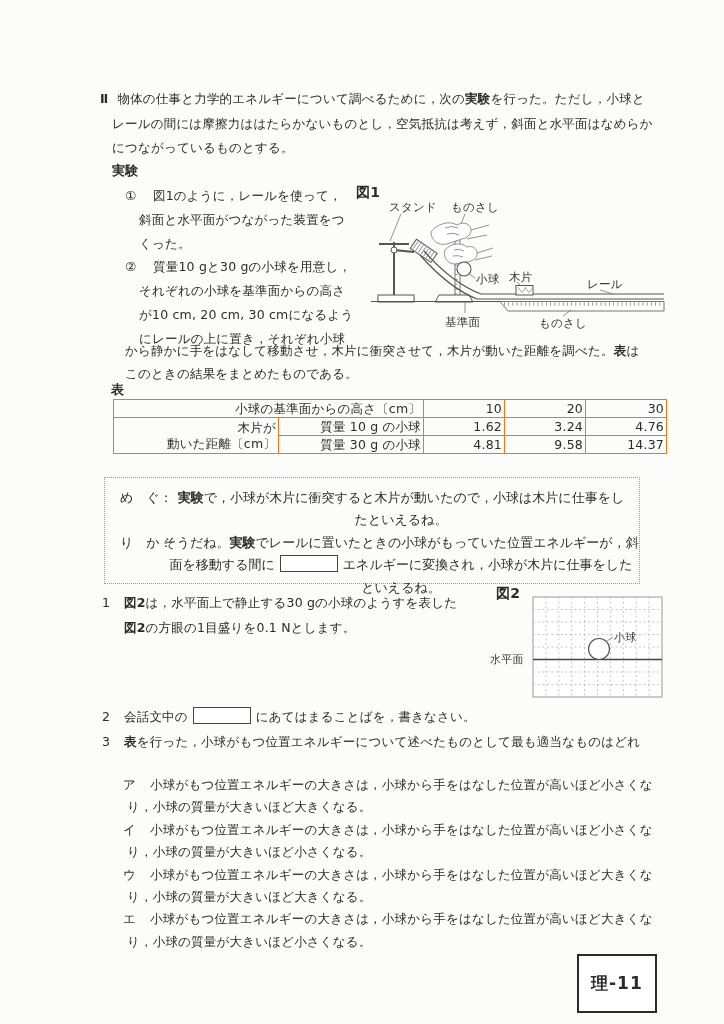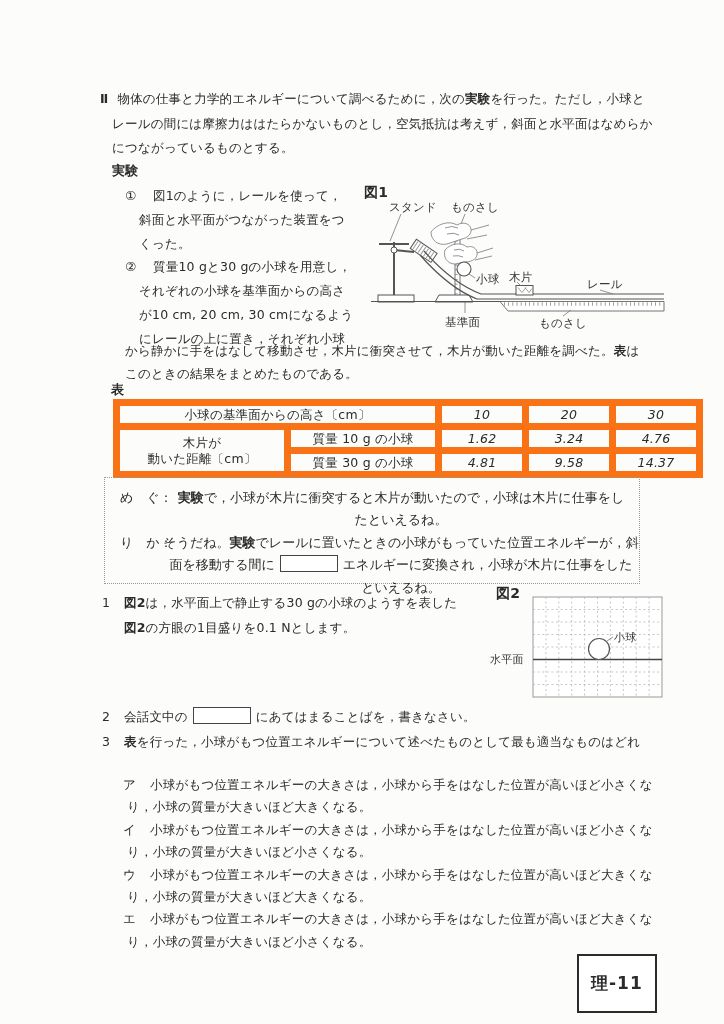--- a/index.html
+++ b/index.html
@@ -19,37 +19,37 @@
   
   .exp-header{left:112px;top:162px;font-weight:700;font-size:13px;}
   .steps{left:125px;top:184px;width:260px;line-height:23.8px;}
   .step{position:relative;padding-left:28px;}
   .step .marker{position:absolute;left:0;top:0;}
   .step .cline{margin-left:-14px;}
   .cont-par{left:125px;top:339px;width:522px;line-height:23px;}
   
   .tbl-label{left:111px;top:381px;font-weight:700;font-size:13px;}
   table.results{position:absolute;left:113px;top:399px;border-collapse:collapse;font-size:12.5px;background:#fcfcfa;}
-  table.results td{border:7px solid #f97316;height:17px;text-align:center;padding:0 2px;line-height:1.25;}
-  td.c1{width:160px;} td.c2{width:140px;} td.cn{width:76px;font-style:italic;}
+  table.results td{border:1px solid #f97316;height:17px;text-align:right;padding:0 2px;line-height:1.25;}
+  td.c1{width:160px;} td.c2{width:140px;} td.cn{width:76px;}
   
   .conv-lead{left:110px;top:458px;}
   .conv-box{left:104px;top:477px;width:536px;height:107px;border:1px dotted #999;padding-top:9px;box-sizing:border-box;font-size:13px;letter-spacing:0;text-align:center;}
   .speech{position:relative;padding-left:58px;line-height:22.4px;}
   .speech .speaker{position:absolute;left:15px;top:0;}
   .blank-box{display:inline-block;width:56px;height:15px;border:1.5px solid #444;vertical-align:-3px;margin:0 5px;background:#fff;}
   
   .q{position:absolute;}
   .q .qnum{position:absolute;left:2px;top:0;}
   .q .qtext{margin-left:24px;}
   .q1{left:100px;top:590px;width:410px;line-height:25px;}
   .q2{left:100px;top:704px;width:540px;line-height:25px;}
   .q3{left:100px;top:730px;width:546px;line-height:23px;}
   .q3 .cline{margin-left:-14px;}
-  .fig1-label{left:364px;top:184px;font-weight:700;font-size:14px;text-align:center;}
+  .fig1-label{left:356px;top:184px;font-weight:700;font-size:14px;text-align:center;}
   .fig2-label{left:496px;top:585px;font-weight:700;font-size:14px;}
   .opts{left:123px;top:774px;width:525px;line-height:22.4px;}
   .opt{position:relative;padding-left:27px;}
   .opt .optkey{position:absolute;left:0;top:0;}
   .opt .cline{margin-left:-23px;}
   
   .page-num{left:577px;top:954px;border:2px solid #2b2b2b;padding:16px 12px;font-weight:700;font-size:17px;letter-spacing:1px;background:#fff;}
   svg text{font-family:"DejaVu Sans","Liberation Sans",sans-serif;fill:#333;}
 </style>
 </head>

